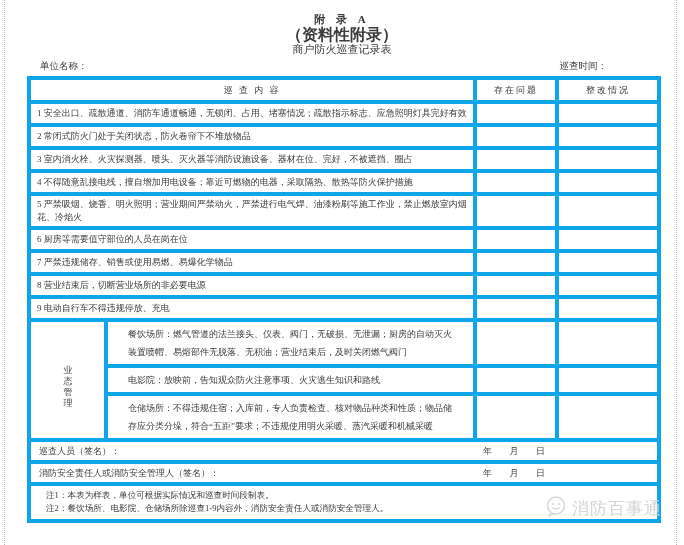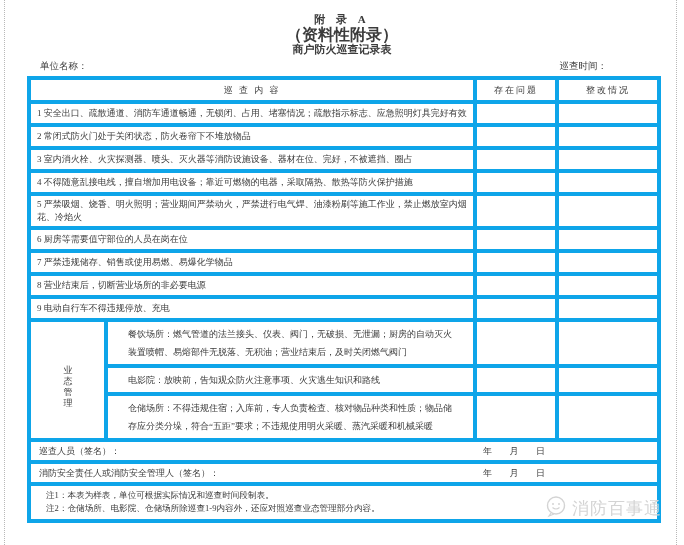--- a/index.html
+++ b/index.html
@@ -13,21 +13,21 @@
     color: #3b3b3b;
     overflow: hidden;
   }
   .edge { position: absolute; top: 0; bottom: 0; width: 0; }
   .edge.left  { left: 4px;  border-left: 1px dotted #b8b8b8; }
   .edge.right { right: 7px; border-left: 1px dotted #b8b8b8; }
 
   .head { padding-top: 12px; text-align: center; }
   .head .t1 { font-size: 11px; font-weight: bold; letter-spacing: 4px; line-height: 15px; }
   .head .t2 { font-size: 16px; font-weight: bold; line-height: 15px; }
-  .head .t3 { font-size: 11px; font-weight: bold; line-height: 15px; }
+  .head .t3 { font-size: 11px; font-weight: normal; line-height: 15px; }
   .caption { margin-top: 15px; text-align: center; font-size: 11px; font-weight: bold; }
 
   .meta {
     display: flex; justify-content: space-between;
     margin: 3px 27px 3px 27px;
     font-size: 9.5px;
   }
   .meta .unit { padding-left: 13px; }
   .meta .time { padding-right: 50px; }
 
@@ -192,21 +192,21 @@
           <span>年</span>
           <span>月</span>
           <span>日</span>
         </span>
       </td>
     </tr>
 
     <tr>
       <td class="notes" colspan="4">
         <div>注1：本表为样表，单位可根据实际情况和巡查时间段制表。</div>
-        <div>注2：仓储场所、电影院、仓储场所除巡查1-9内容外，还应对照巡查业态管理部分内容。</div>
+        <div>注2：餐饮场所、电影院、仓储场所除巡查1-9内容外，消防安全责任人或消防安全管理人。</div>
       </td>
     </tr>
   </tbody>
     </table>
 
   <div class="watermark">
     <span>
       <svg width="24" height="24" viewBox="0 0 24 24">
         <circle cx="12" cy="11.5" r="8.5" fill="none" stroke="#d4d4d4" stroke-width="1.4"></circle>
         <path d="M7 19 L5 22 L10 20" fill="none" stroke="#d4d4d4" stroke-width="1.2"></path>

